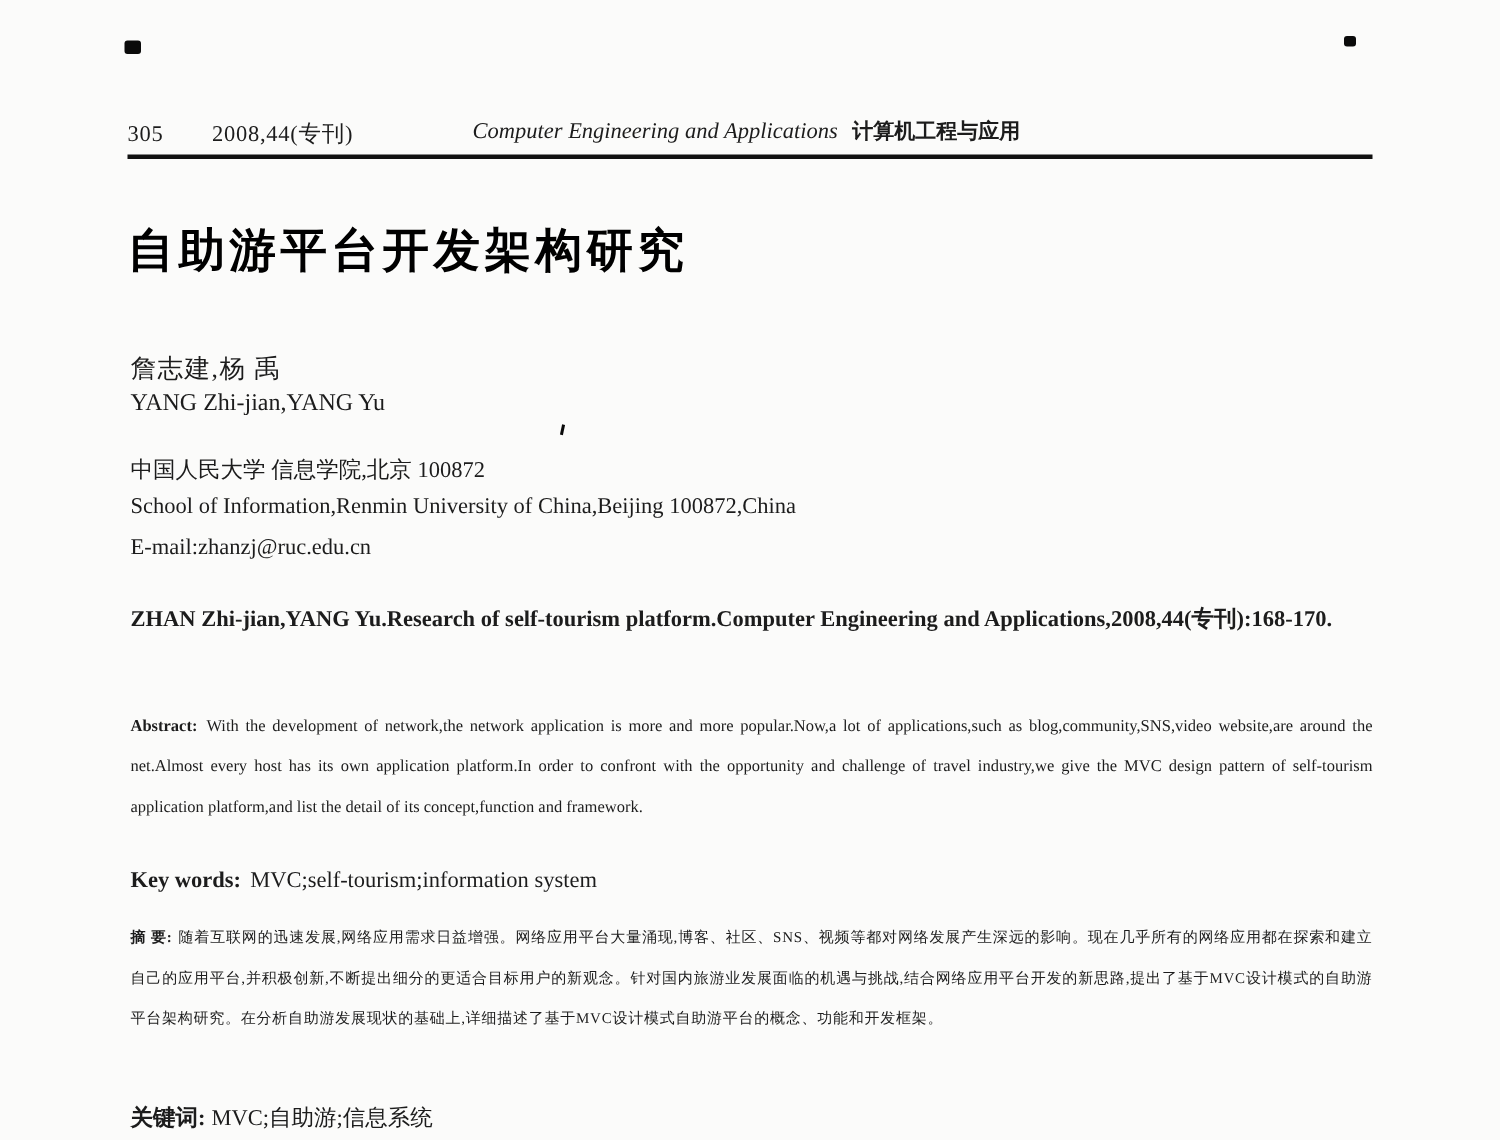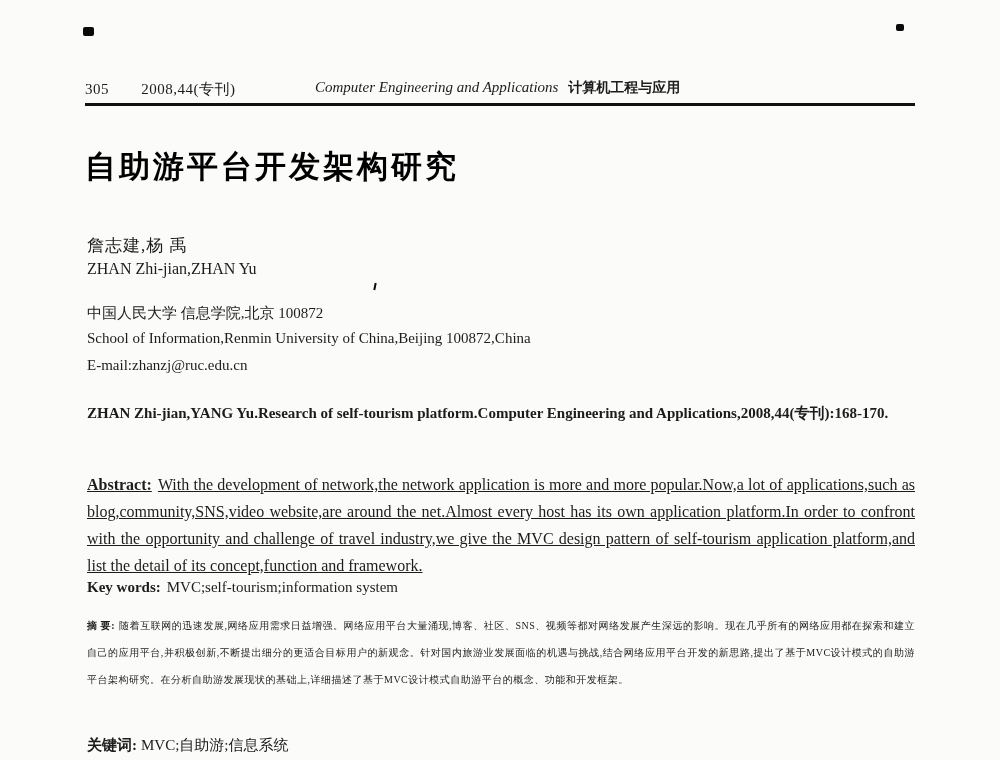--- a/index.html
+++ b/index.html
@@ -50,21 +50,21 @@
   .email   { position: absolute; left: 87px; top: 357px; font-size: 15px; }
 
   .citation {
     position: absolute; left: 87px; top: 399px; width: 828px;
     font-weight: bold; font-size: 15px; line-height: 28px;
     text-align: justify;
   }
 
   .abstract {
     position: absolute; left: 87px; top: 471px; width: 828px;
-    font-size: 16px; line-height: 27px; text-align: justify; text-decoration: underline;
+    font-size: 11px; line-height: 27px; text-align: justify;
   }
   .keywords { position: absolute; left: 87px; top: 579px; width: 828px; font-size: 15px; }
   .label { font-weight: bold; margin-right: 6px; }
 
   .abstract-cn {
     position: absolute; left: 87px; top: 612px; width: 828px;
     font-size: 10px; line-height: 27px; text-align: justify;
     letter-spacing: 0.5px;
   }
   .keywords-cn { position: absolute; left: 87px; top: 736px; width: 828px; font-size: 15px; }
@@ -87,21 +87,21 @@
   <div class="header-center">
     <span class="jen">Computer Engineering and Applications</span>
     <span class="jcn">计算机工程与应用</span>
   </div>
 
   <div class="rule"></div>
 
   <h1 class="title">自助游平台开发架构研究</h1>
 
   <div class="authors-cn">詹志建,杨  禹</div>
-  <div class="authors-en">ZHAN Zhi-jian,ZHAN Yu</div>
+  <div class="authors-en">YANG Zhi-jian,YANG Yu</div>
 
   <div class="aff-cn">中国人民大学 信息学院,北京 100872</div>
   <div class="aff-en">School of Information,Renmin University of China,Beijing 100872,China</div>
   <div class="email">E-mail:zhanzj@ruc.edu.cn</div>
 
   <div class="citation">ZHAN Zhi-jian,YANG Yu.Research of self-tourism platform.Computer Engineering and Applications,2008,44(专刊):168-170.</div>
 
   <p class="abstract">
     <span class="label">Abstract:</span><span>With the development of network,the network application is more and more popular.Now,a lot of applications,such as blog,community,SNS,video website,are around the net.Almost every host has its own application platform.In order to confront with the opportunity and challenge of travel industry,we give the MVC design pattern of self-tourism application platform,and list the detail of its concept,function and framework.</span>
   </p>

